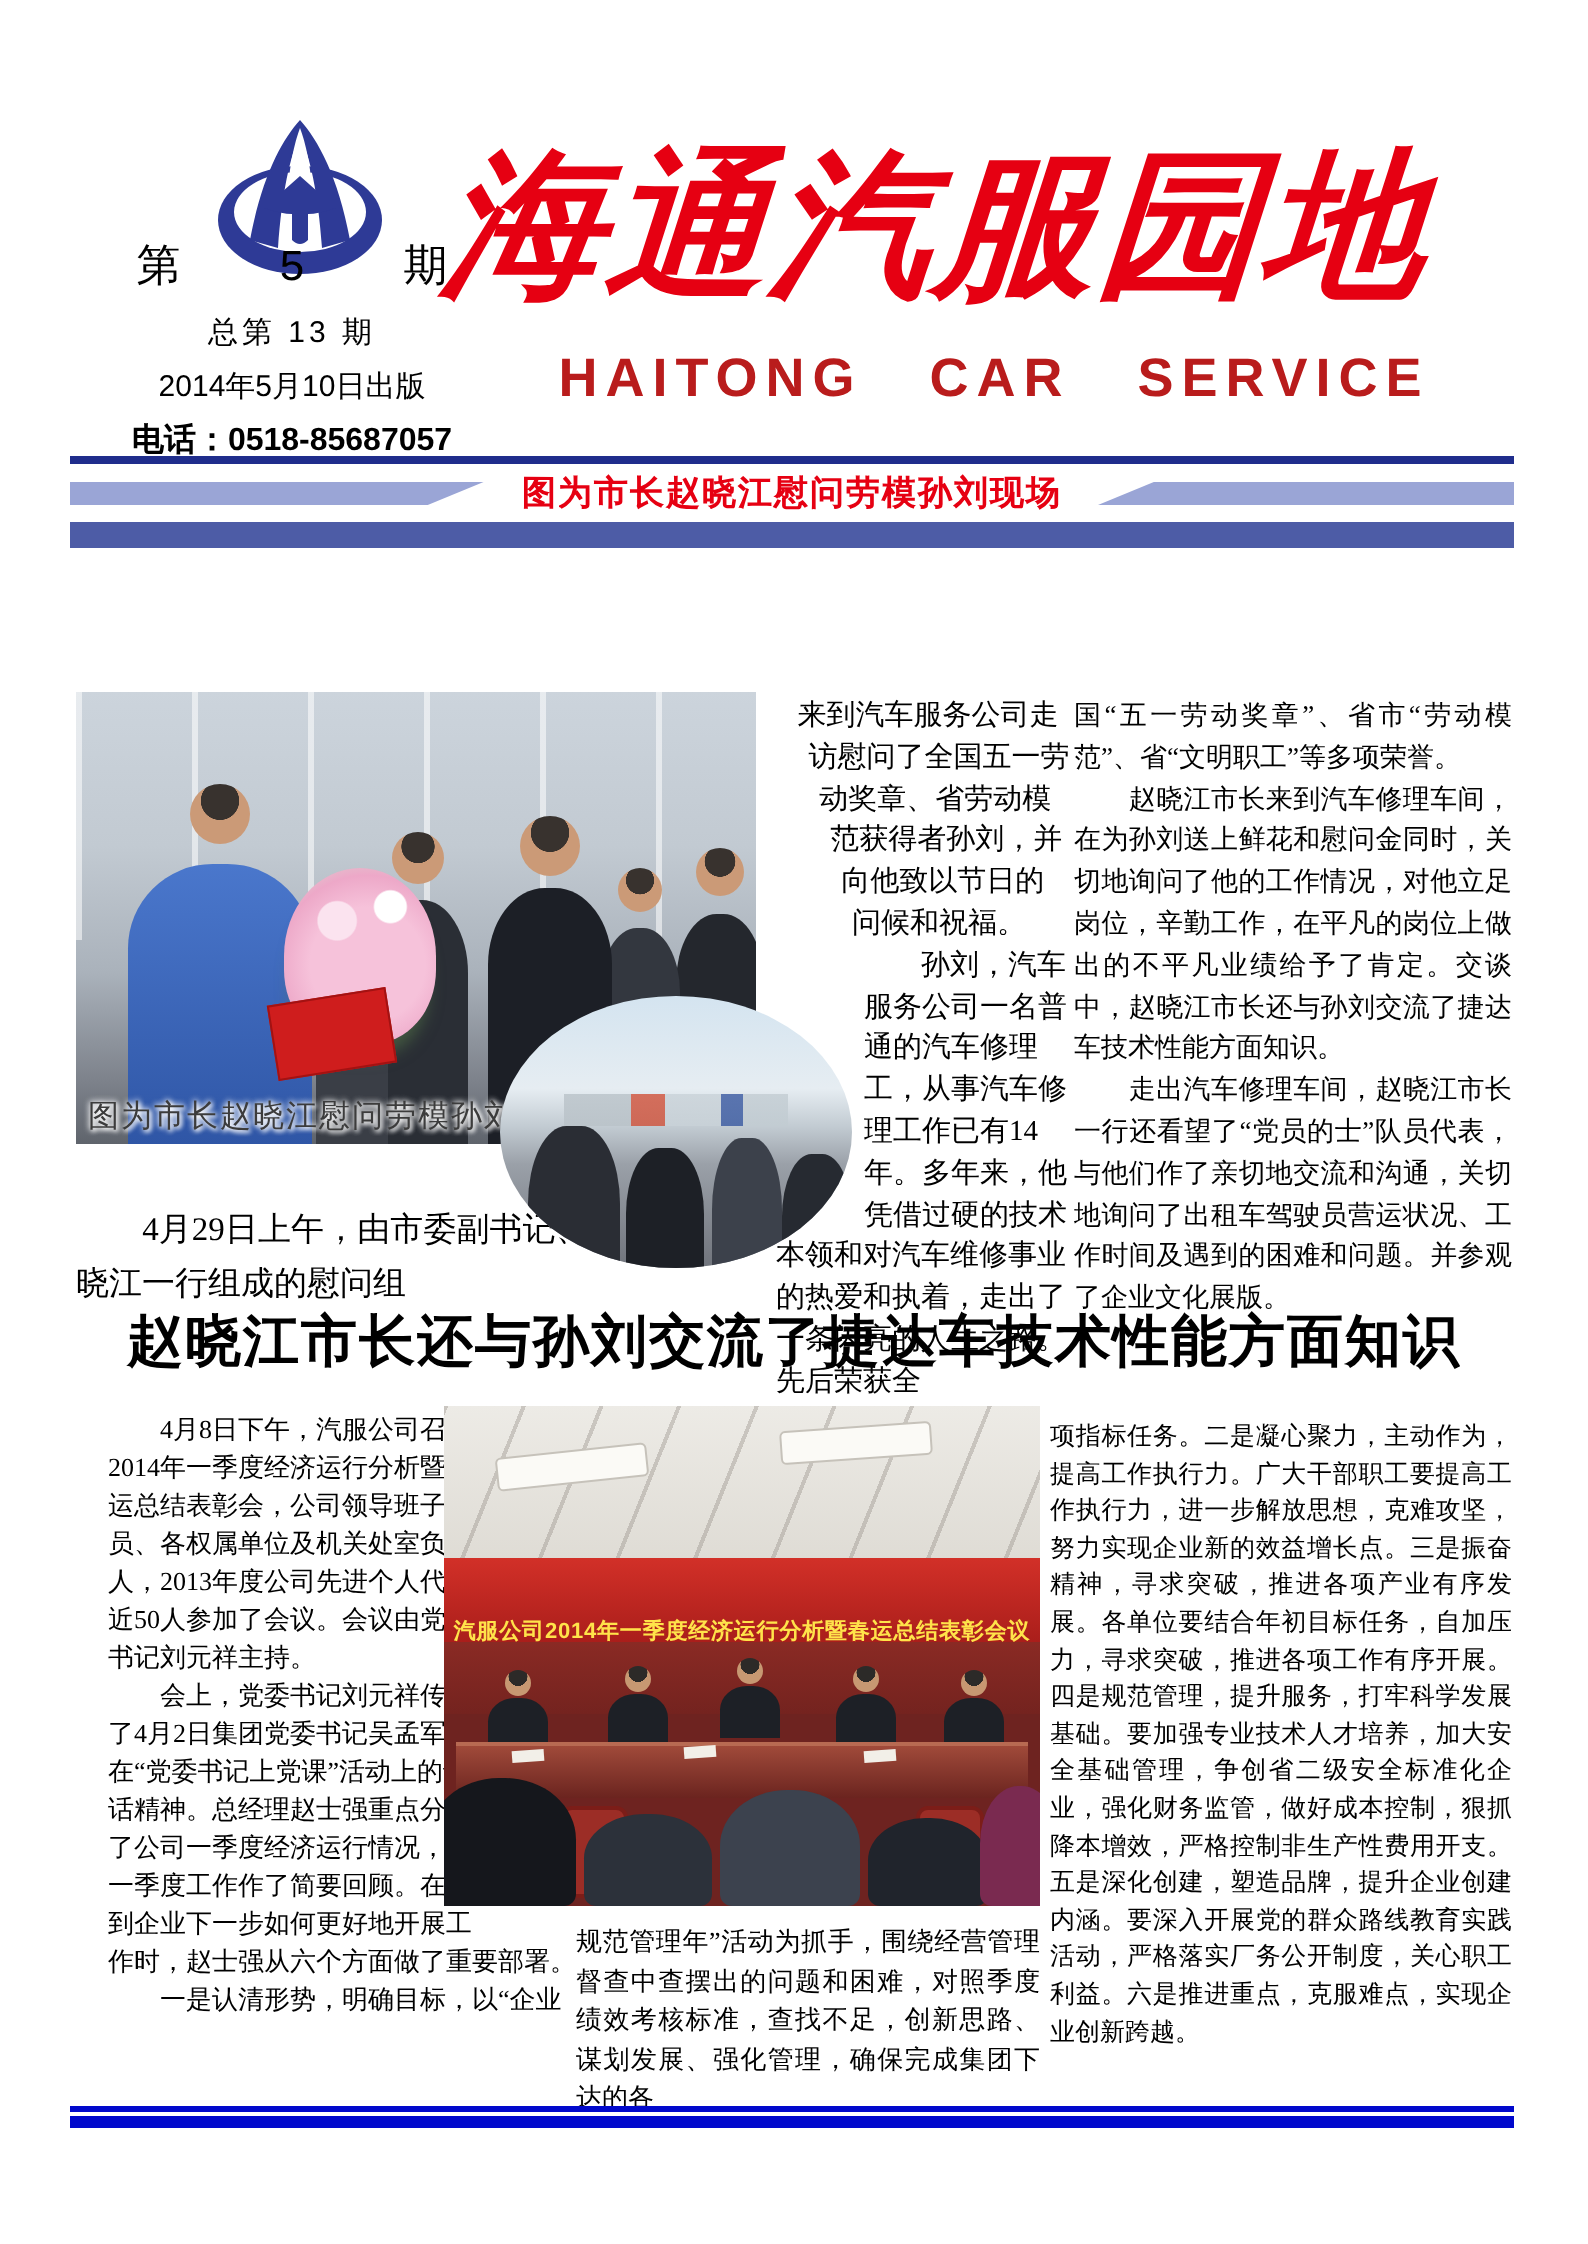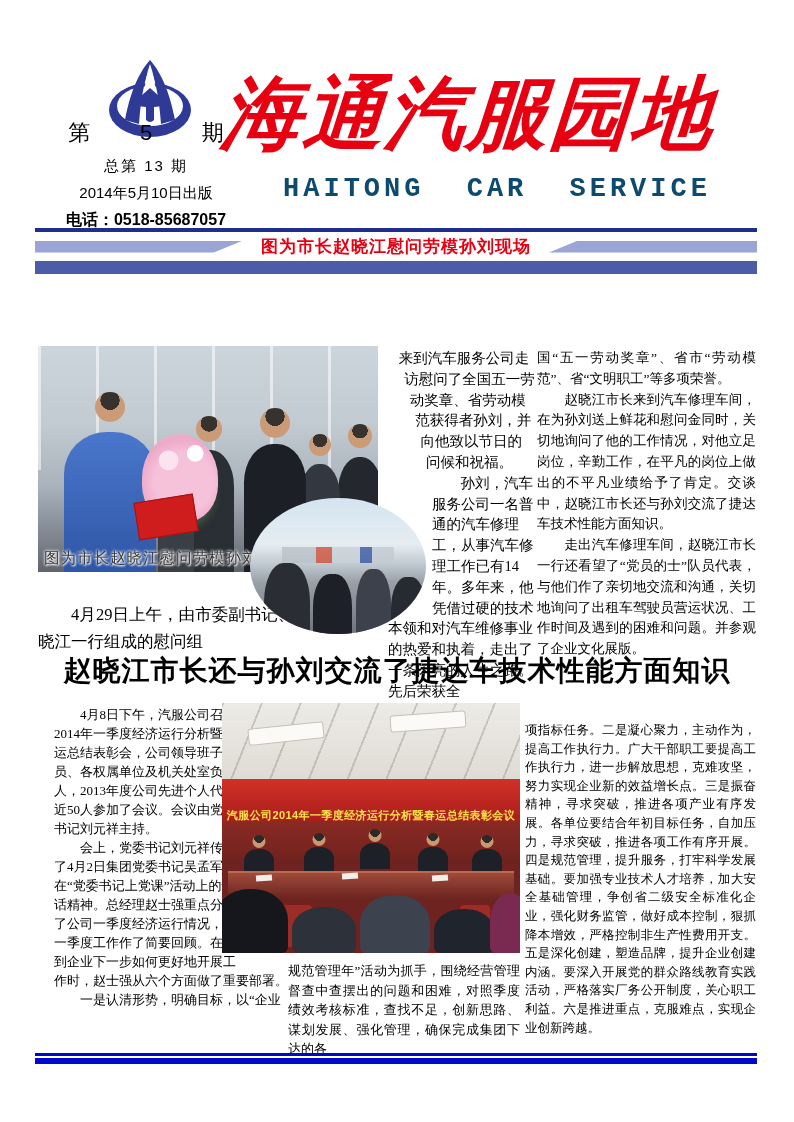--- a/index.html
+++ b/index.html
@@ -11,21 +11,21 @@
   .mast-left{position:absolute;left:40px;top:118px;width:212px;text-align:center;}
   .issue-no{font-family:Liberation Mono, monospace;font-size:22px;letter-spacing:18px;
             text-indent:18px;font-weight:500;}
   .total-issue{font-family:"Liberation Sans",sans-serif;font-size:15px;margin-top:9px;letter-spacing:2px;}
   .pub-date{font-family:"Liberation Sans",sans-serif;font-size:15px;margin-top:8px;}
   .phone{font-family:"Liberation Sans",sans-serif;font-size:16px;font-weight:700;margin-top:7px;}
   .title-cn{position:absolute;left:222px;top:62px;width:540px;font-size:80px;line-height:104px;
             font-weight:900;font-style:italic;color:#e60012;letter-spacing:2px;white-space:nowrap;
             transform:skewX(-4deg);}
   .title-en{position:absolute;left:232px;top:174px;width:530px;text-align:center;
-            font-family:Liberation Mono, monospace;font-weight:700;font-size:27px;color:#0c4a6e;
+            font-family:Liberation Sans, sans-serif;font-weight:700;font-size:27px;color:#b91c1c;
             letter-spacing:4px;word-spacing:22px;white-space:nowrap;}
 
   
   .rule-thin{position:absolute;left:35px;top:228px;width:722px;height:4px;background:#1f2d8c;}
   .band{position:absolute;left:35px;top:240px;width:722px;height:13px;display:flex;align-items:center;}
   .band .stripe{flex:1;height:12px;background:#9aa5d6;}
   .band .stripe.left{clip-path:polygon(0 0,100% 0,86% 100%,0 100%);}
   .band .stripe.right{clip-path:polygon(14% 0,100% 0,100% 100%,0 100%);}
   .organizer{flex:0 0 auto;padding:0 18px;font-family:"Liberation Sans",sans-serif;
              font-weight:700;font-size:17px;color:#e60012;letter-spacing:1px;white-space:nowrap;}
@@ -45,21 +45,21 @@
 
   .a1 .col2{position:absolute;left:350px;top:2px;width:148px;font-size:14.5px;line-height:20.8px;}
   .a1 .col3{position:absolute;left:499px;top:2px;width:219px;font-size:13.5px;line-height:20.8px;}
   .a1 .col1p{position:absolute;left:0;top:238px;width:306px;font-size:16.5px;line-height:27px;}
   .oval-cut{float:left;width:44px;height:118px;margin-top:150px;
             shape-outside:polygon(0 0,12% 0,100% 55%,100% 100%,0 100%);}
 
   .a2 .col1{position:absolute;left:16px;top:2px;width:247px;font-size:13px;line-height:19px;}
   .photo-cut{float:right;width:63px;height:250px;}
   .a2 .col2t{position:absolute;left:250px;top:258px;width:232px;font-size:13px;line-height:19.5px;}
-  .a2 .col3{position:absolute;left:487px;top:18px;width:231px;font-size:12.5px;line-height:18.6px;}
+  .a2 .col3{position:absolute;left:487px;top:6px;width:231px;font-size:12.5px;line-height:18.6px;}
 
   
   .photo1{position:absolute;left:0;top:0;width:340px;height:226px;overflow:hidden;
           background:linear-gradient(180deg,#ccd4dc 0%,#c2cad2 34%,#aab2bb 62%,#7d828b 86%,#5f646c 100%);}
   .photo1::before{content:"";position:absolute;left:0;top:0;width:100%;height:55%;
           background:repeating-linear-gradient(90deg,rgba(255,255,255,.55) 0 3px,rgba(255,255,255,0) 3px 58px);}
   .person{position:absolute;}
   .person .body{position:absolute;left:0;bottom:0;width:100%;height:78%;
           border-radius:46% 46% 0 0/30% 30% 0 0;}
   .person .head{position:absolute;left:50%;top:0;transform:translateX(-50%);

